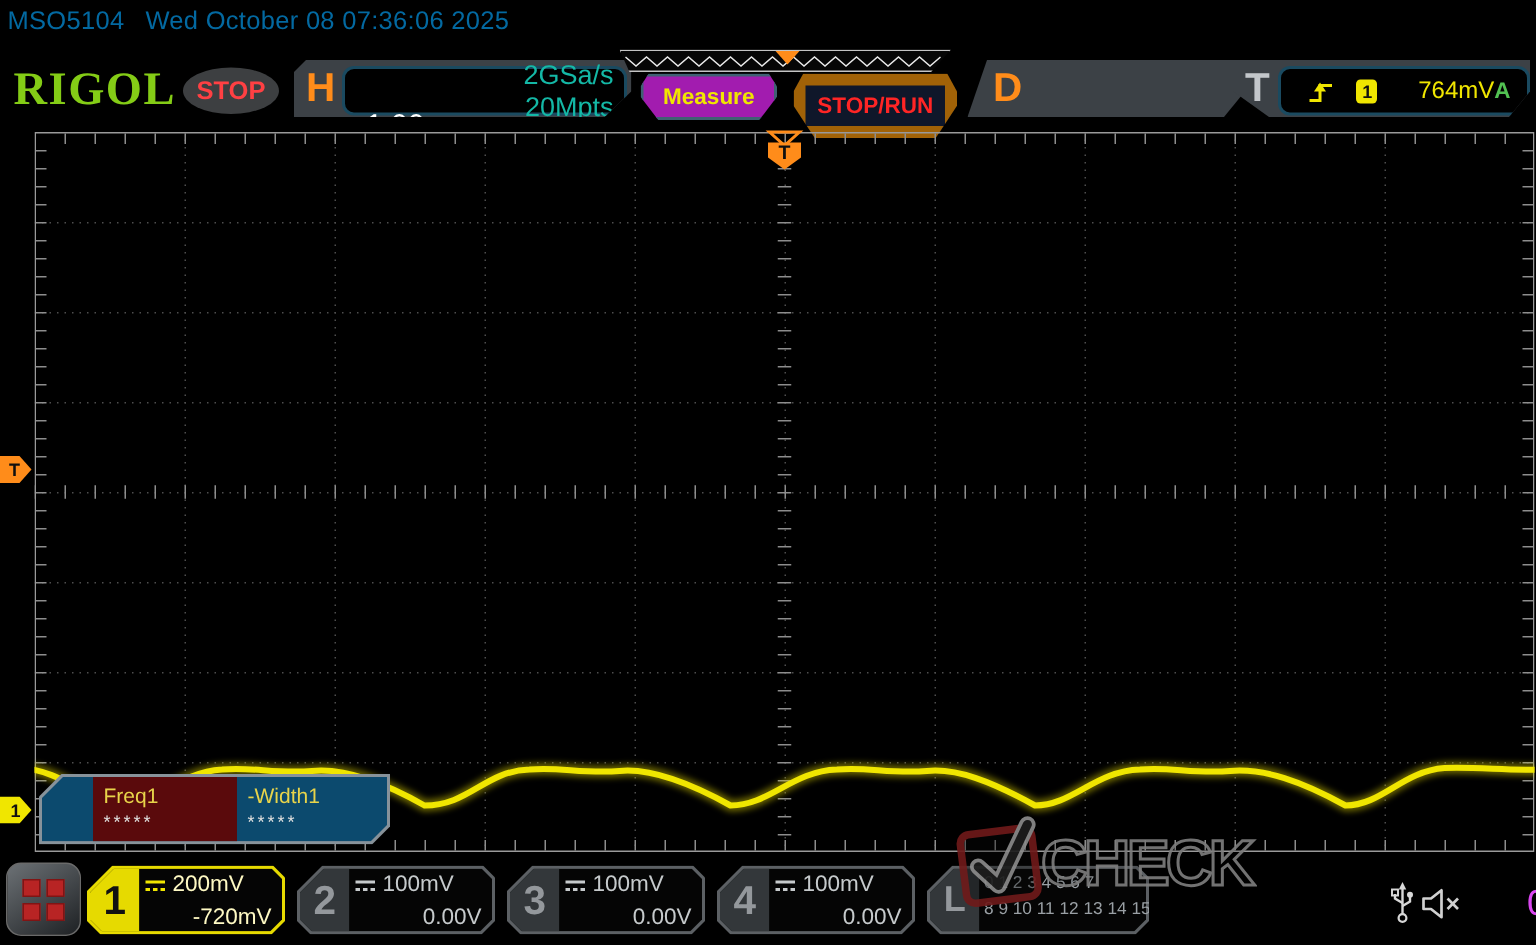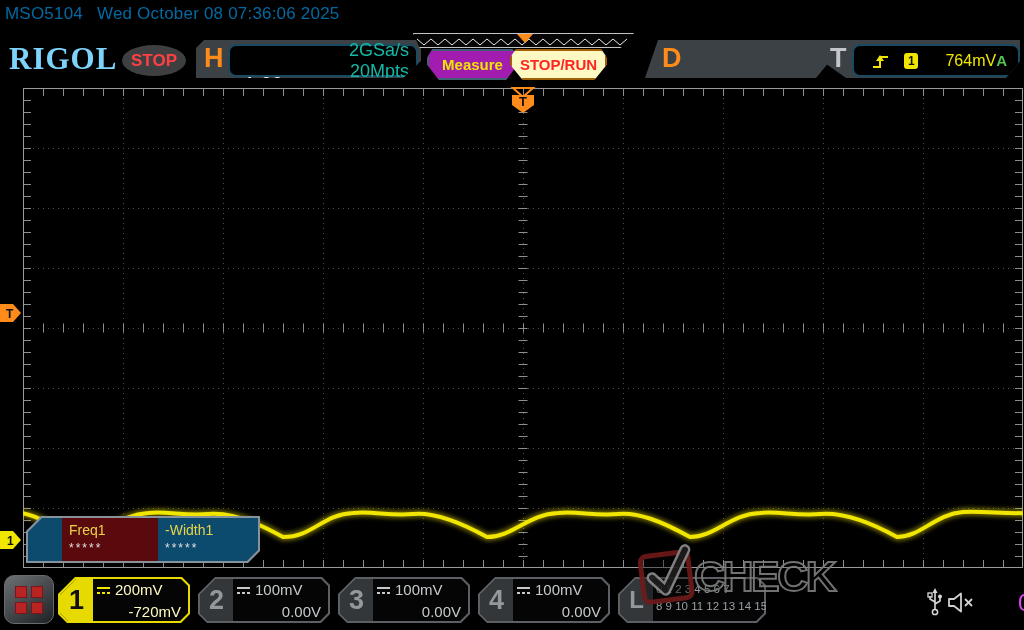--- a/index.html
+++ b/index.html
@@ -6,21 +6,21 @@
   body{width:1024px;height:630px;position:relative;overflow:hidden;
        font-family:"Liberation Sans","DejaVu Sans",sans-serif;
        -webkit-font-smoothing:antialiased;}
   .abs{position:absolute;}
 
   
   .topbar{left:5px;top:4px;color:#0369a1;font-size:17px;letter-spacing:.2px;}
   .topbar span{margin-right:14px;}
 
   
-  .brand{left:9px;top:41px;color:#7dd3fc;font-family:"Liberation Serif","DejaVu Serif",serif;
+  .brand{left:9px;top:41px;color:#84cc16;font-family:"Liberation Serif","DejaVu Serif",serif;
          font-weight:bold;font-size:31px;letter-spacing:1px;}
   .stopbadge{left:122px;top:45px;width:64px;height:31px;background:#3d3f41;border-radius:50%;
              color:#ff4043;font-weight:bold;font-size:17px;display:flex;align-items:center;justify-content:center;}
 
   .hwbox{background:#3c4146;}
   .hbox{left:196px;top:40px;width:225px;height:38px;
         clip-path:polygon(8px 0,100% 0,100% 55%,92% 100%,0 100%,0 8px);}
   .dbox{left:642px;top:40px;width:188px;height:38px;
         clip-path:polygon(16px 0,100% 0,100% 55%,calc(100% - 14px) 100%,3px 100%);}
   .tbox{left:822px;top:40px;width:198px;height:38px;
@@ -35,21 +35,21 @@
   
   .membar{left:413px;top:33px;width:221px;height:15px;background:#060606;
           border:1px solid #c4c4c4;clip-path:polygon(0 0,100% 0,94% 100%,3% 100%);box-sizing:border-box;}
   .memtri{position:absolute;left:103px;top:0;width:0;height:0;
           border-left:8px solid transparent;border-right:8px solid transparent;border-top:9px solid #ff8c1a;}
 
   .mbtn{top:49px;height:27px;background:#a21caf;border-radius:5px;display:flex;align-items:center;
         justify-content:center;font-weight:bold;font-size:15px;}
   .measurebtn{left:427px;width:87px;border:2px solid #3f6173;color:#f0e600;
         clip-path:polygon(6% 0,94% 0,100% 28%,100% 50%,87% 100%,13% 100%,0 50%,0 28%);}
-  .stoprunbtn{left:510px;width:93px;border:2px solid #a16207;color:#ff2525;background:#fef9c3;
+  .stoprunbtn{left:529px;width:93px;border:8px solid #a16207;color:#ff2525;background:#0f172a;
         clip-path:polygon(6% 0,94% 0,100% 28%,100% 50%,87% 100%,13% 100%,0 50%,0 28%);}
 
   .trigbadge{width:17px;height:16px;background:#f0e600;border-radius:3px;color:#111;
              font-size:12px;font-weight:bold;display:flex;align-items:center;justify-content:center;margin-left:16px;}
   .triglevel{color:#f0e600;font-size:16px;margin-left:27px;}
   .trigmode{color:#52c152;font-size:15px;font-weight:bold;margin-left:auto;margin-right:11px;}
 
   
   .popup{left:26px;top:516px;width:234px;height:47px;z-index:6;background:#87929a;
          clip-path:polygon(15px 0,100% 0,100% calc(100% - 12px),calc(100% - 12px) 100%,0 100%,0 15px);}

